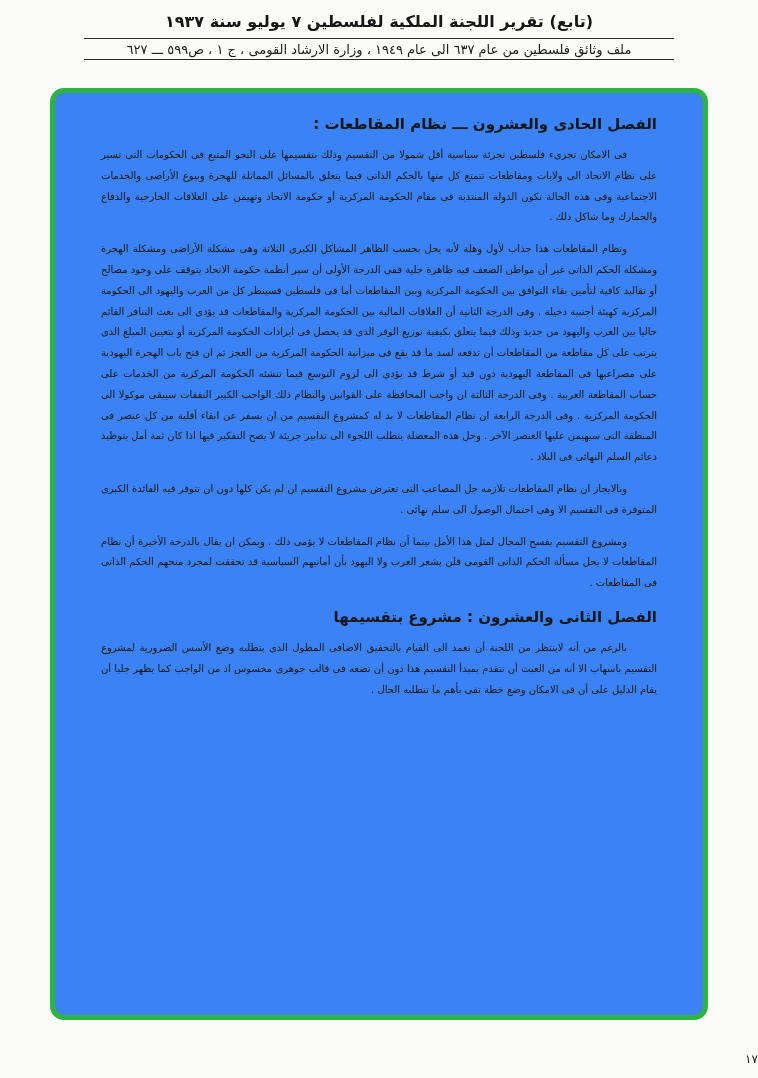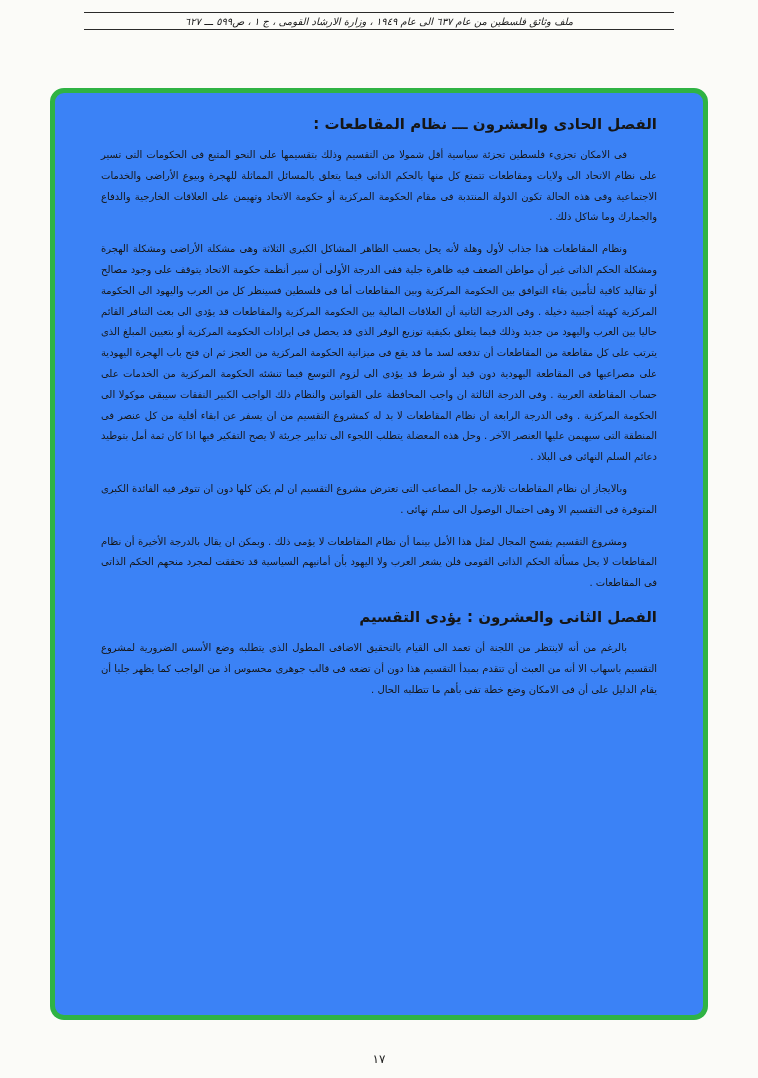--- a/index.html
+++ b/index.html
@@ -12,21 +12,21 @@
     position:relative;
     overflow:hidden;
   }
   .page { width:758px; height:1078px; position:relative; }
 
   
   .doc-header { position:absolute; top:12px; left:84px; right:84px; text-align:center; }
   .doc-title { font-size:16px; font-weight:bold; letter-spacing:0.2px; margin-bottom:7px; }
   .rule { border:0; border-top:1.5px solid #2a2a2a; height:0; }
   .rule.thin { border-top:1px solid #2a2a2a; }
-  .doc-subtitle { font-size:10px; padding:3px 0 2px 0; color:#1c1c1c;font-style:italic; }
+  .doc-subtitle { font-size:13px; padding:3px 0 2px 0; color:#1c1c1c; }
 
   
   .green-box {
     position:absolute;
     top:88px; bottom:58px;
     left:50px; right:50px;
     border:5px solid var(--frame_green, #2fb344);
     border-radius:14px;
     background:#3b82f6;
     padding:16px 46px 18px 46px;
@@ -43,49 +43,49 @@
     line-height:20.8px;
     text-align:justify;
     text-indent:30px;
     margin-bottom:11px;
   }
 
   
   .page-number {
     position:absolute;
     bottom:12px; left:0; right:0;
-    text-align:center;
     font-size:12px;
     color:#222;
   }
 </style>
 </head>
 <body>
 
 <div class="page">
 
   <header class="doc-header">
+    <div class="doc-title">(تابع) تقرير اللجنة الملكية لفلسطين ٧ يوليو سنة ١٩٣٧</div>
     <hr class="rule">
     <div class="doc-subtitle">ملف وثائق فلسطين من عام ٦٣٧ الى عام ١٩٤٩ ، وزارة الارشاد القومى ، ج ١ ، ص٥٩٩ ـــ ٦٢٧</div>
     <hr class="rule thin">
   </header>
 
   <main class="green-box">
 
     <h2 class="section-heading">الفصل الحادى والعشرون ـــ نظام المقاطعات :</h2>
 
     <p class="body-par">فى الامكان تجزىء فلسطين تجزئة سياسية أقل شمولا من التقسيم وذلك بتقسيمها على النحو المتبع فى الحكومات التى تسير على نظام الاتحاد الى ولايات ومقاطعات تتمتع كل منها بالحكم الذاتى فيما يتعلق بالمسائل المماثلة للهجرة وبيوع الأراضى والخدمات الاجتماعية وفى هذه الحالة تكون الدولة المنتدبة فى مقام الحكومة المركزية أو حكومة الاتحاد وتهيمن على العلاقات الخارجية والدفاع والجمارك وما شاكل ذلك .</p>
 
     <p class="body-par">ونظام المقاطعات هذا جذاب لأول وهلة لأنه يحل بحسب الظاهر المشاكل الكبرى الثلاثة وهى مشكلة الأراضى ومشكلة الهجرة ومشكلة الحكم الذاتى غير أن مواطن الضعف فيه ظاهرة جلية ففى الدرجة الأولى أن سير أنظمة حكومة الاتحاد يتوقف على وجود مصالح أو تقاليد كافية لتأمين بقاء التوافق بين الحكومة المركزية وبين المقاطعات أما فى فلسطين فسينظر كل من العرب واليهود الى الحكومة المركزية كهيئة أجنبية دخيلة . وفى الدرجة الثانية أن العلاقات المالية بين الحكومة المركزية والمقاطعات قد يؤدى الى بعث التنافر القائم حاليا بين العرب واليهود من جديد وذلك فيما يتعلق بكيفية توزيع الوفر الذى قد يحصل فى ايرادات الحكومة المركزية أو بتعيين المبلغ الذى يترتب على كل مقاطعة من المقاطعات أن تدفعه لسد ما قد يقع فى ميزانية الحكومة المركزية من العجز ثم ان فتح باب الهجرة اليهودية على مصراعيها فى المقاطعة اليهودية دون قيد أو شرط قد يؤدى الى لزوم التوسع فيما تنشئه الحكومة المركزية من الخدمات على حساب المقاطعة العربية . وفى الدرجة الثالثة ان واجب المحافظة على القوانين والنظام ذلك الواجب الكبير النفقات سيبقى موكولا الى الحكومة المركزية . وفى الدرجة الرابعة ان نظام المقاطعات لا بد له كمشروع التقسيم من ان يسفر عن ابقاء أقلية من كل عنصر فى المنطقة التى سيهيمن عليها العنصر الآخر . وحل هذه المعضلة يتطلب اللجوء الى تدابير جريئة لا يصح التفكير فيها اذا كان ثمة أمل بتوطيد دعائم السلم النهائى فى البلاد .</p>
 
     <p class="body-par">وبالايجاز ان نظام المقاطعات تلازمه جل المصاعب التى تعترض مشروع التقسيم ان لم يكن كلها دون ان تتوفر فيه الفائدة الكبرى المتوفرة فى التقسيم الا وهى احتمال الوصول الى سلم نهائى .</p>
 
     <p class="body-par">ومشروع التقسيم يفسح المجال لمثل هذا الأمل بينما أن نظام المقاطعات لا يؤمى ذلك . ويمكن ان يقال بالدرجة الأخيرة أن نظام المقاطعات لا يحل مسألة الحكم الذاتى القومى فلن يشعر العرب ولا اليهود بأن أمانيهم السياسية قد تحققت لمجرد منحهم الحكم الذاتى فى المقاطعات .</p>
 
-    <h2 class="section-heading second">الفصل الثانى والعشرون : يؤدى التقسيم</h2>
+    <h2 class="section-heading second">الفصل الثانى والعشرون : مشروع بتقسيمها</h2>
 
     <p class="body-par">بالرغم من أنه لاينتظر من اللجنة أن تعمد الى القيام بالتحقيق الاضافى المطول الذى يتطلبه وضع الأسس الضرورية لمشروع التقسيم باسهاب الا أنه من العبث أن تتقدم بمبدأ التقسيم هذا دون أن تضعه فى قالب جوهرى محسوس اذ من الواجب كما يظهر جليا أن يقام الدليل على أن فى الامكان وضع خطة تفى بأهم ما تتطلبه الحال .</p>
 
   </main>
 
   <footer class="page-number">١٧</footer>
 
 </div>
 
 </body></html>

